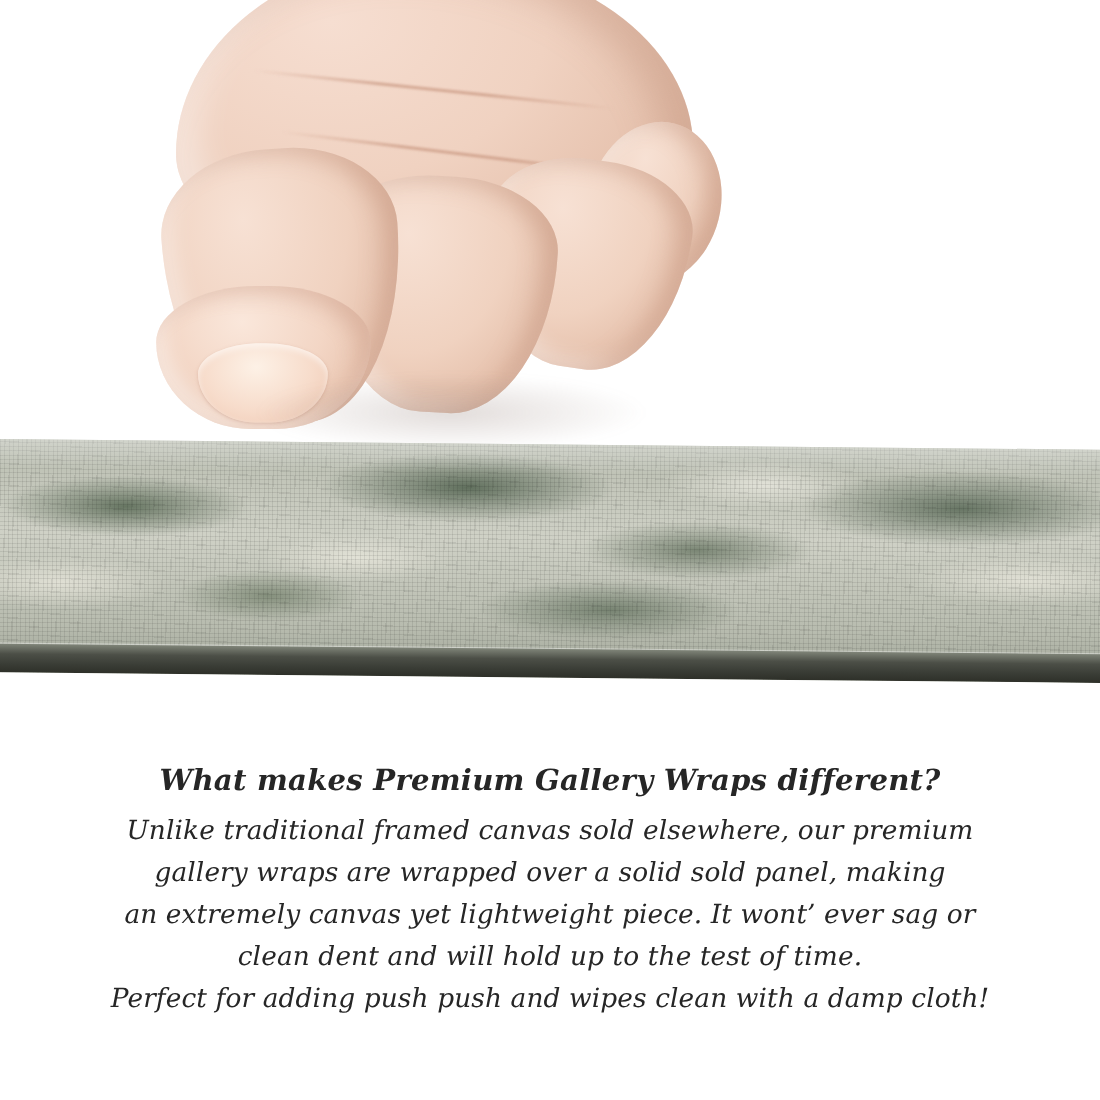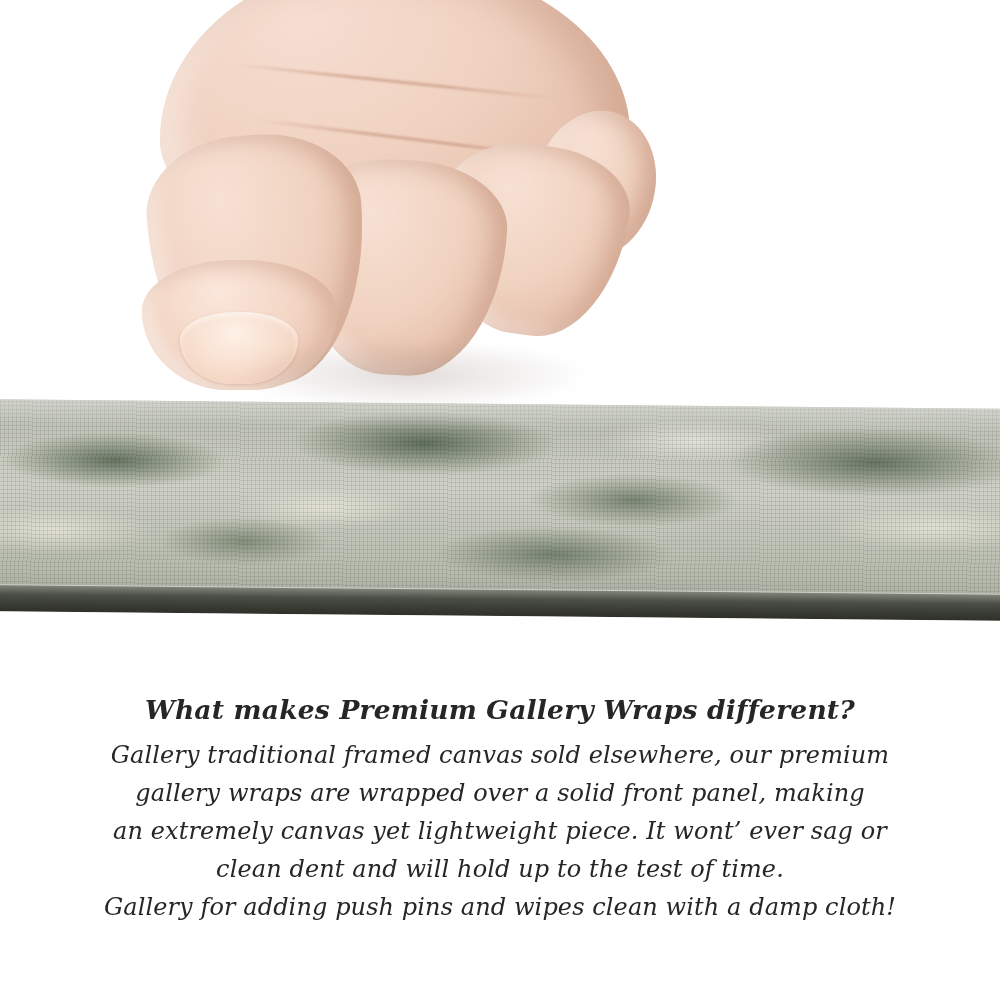--- a/index.html
+++ b/index.html
@@ -213,20 +213,20 @@
       <div class="weave"></div>
       <div class="strip-top-shade"></div>
       <div class="strip-bottom-hl"></div>
       <div class="strip-bottom-edge"></div>
     </div>
 
   </div>
 
   <div class="caption">
     <div class="caption-heading">What makes Premium Gallery Wraps different?</div>
-    <div class="caption-line">Gallery traditional framed canvas sold elsewhere, our premium</div>
-    <div class="caption-line">gallery wraps are wrapped over a solid front panel, making</div>
+    <div class="caption-line">Unlike traditional framed canvas sold elsewhere, our premium</div>
+    <div class="caption-line">gallery wraps are wrapped over a solid sold panel, making</div>
     <div class="caption-line">an extremely canvas yet lightweight piece. It wont’ ever sag or</div>
     <div class="caption-line">clean dent and will hold up to the test of time.</div>
-    <div class="caption-line">Gallery for adding push pins and wipes clean with a damp cloth!</div>
+    <div class="caption-line">Perfect for adding push push and wipes clean with a damp cloth!</div>
   </div>
 
 </div>
 
 </body></html>

